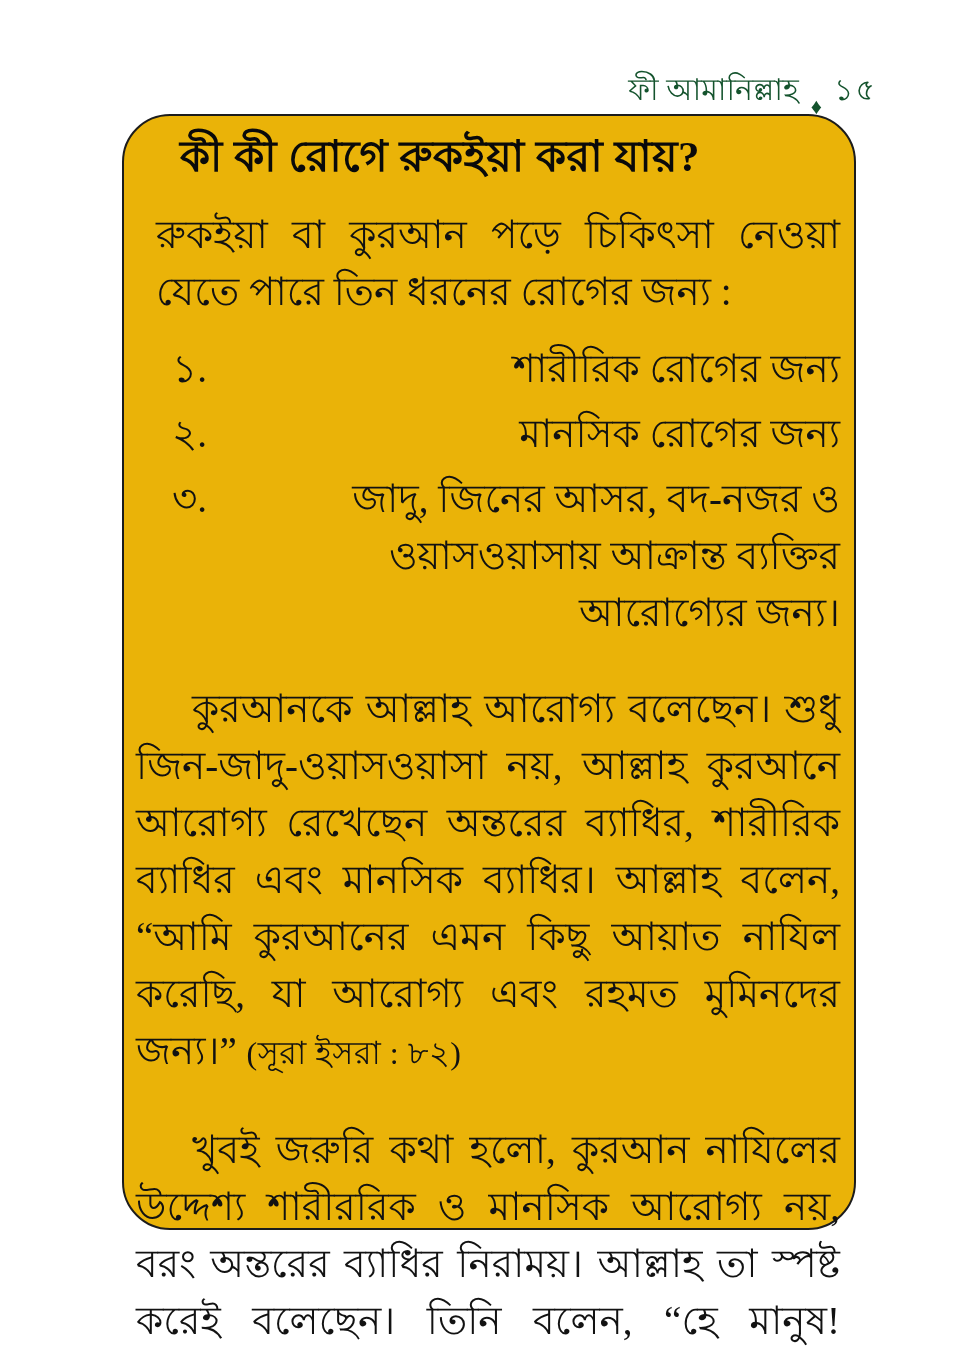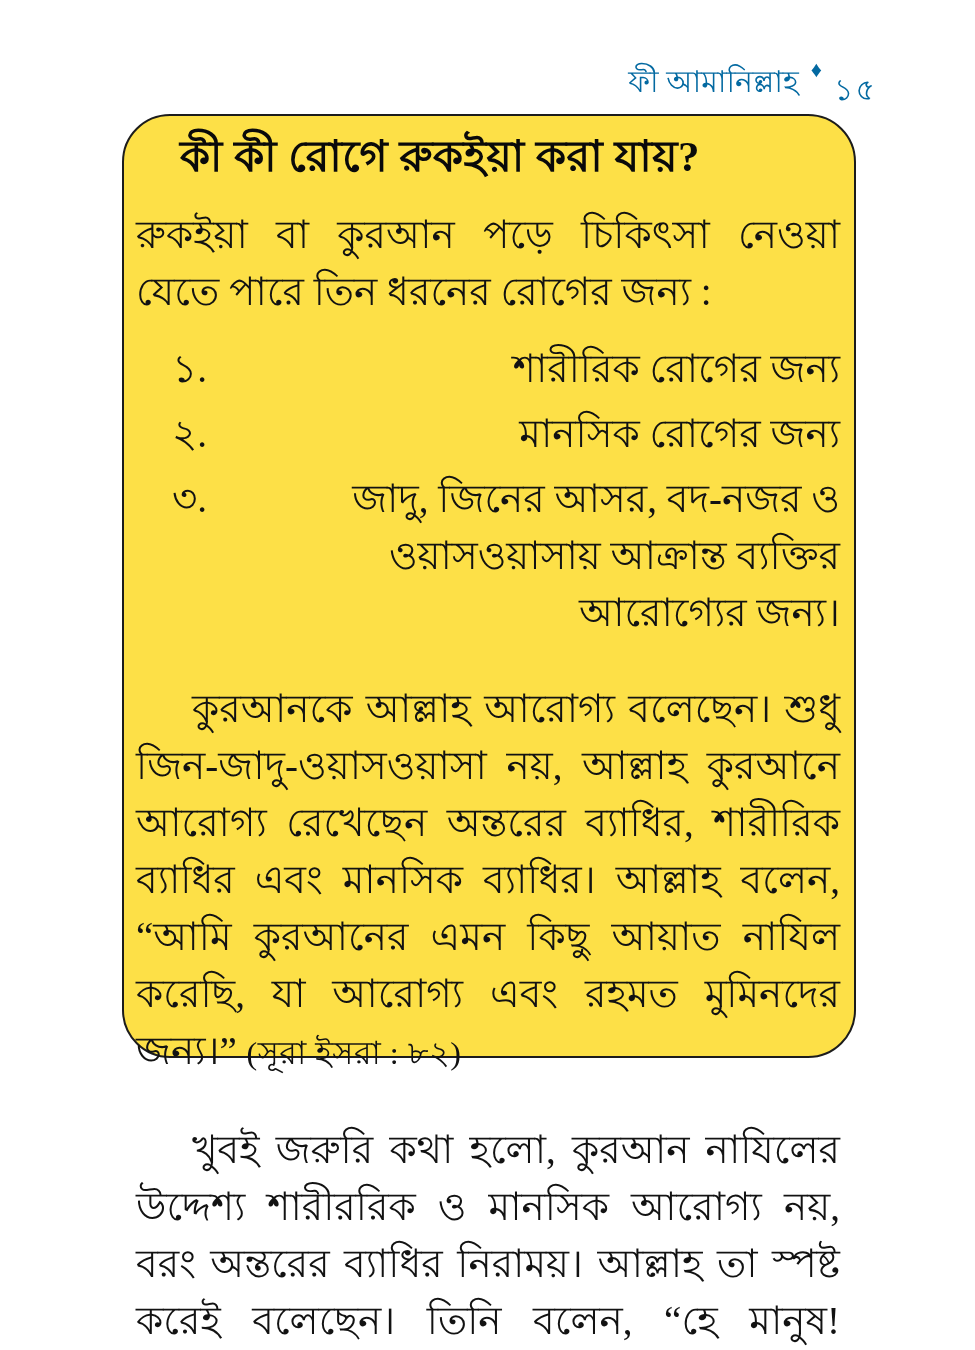--- a/index.html
+++ b/index.html
@@ -12,56 +12,57 @@
   }
   .page {
     position: relative;
     width: 975px; height: 1350px;
     background: #ffffff;
   }
   .running-head {
     position: absolute;
     top: 58px; right: 98px;
     font-size: 30px;
-    color: #0369a1;
+    color: #14532d;
     display: flex;
-    align-items: flex-start;
+    align-items: flex-end;
     gap: 12px;
     white-space: nowrap;
   }
   .running-head .diamond {
     font-size: 22px;
     line-height: 1;
     position: relative;
     top: 1px;
   }
   .running-head .pageno { letter-spacing: 2px; margin-top: 8px; }
   .content-box {
     position: absolute;
     left: 122px; top: 114px;
-    width: 734px; height: 944px;
+    width: 734px; height: 1116px;
     border: 2px solid #1c1c1c;
     border-radius: 48px;
     padding: 14px 14px 10px 12px;
-    background: #fde047;
+    background: #eab308;
   }
   .box-title {
     font-weight: bold;
     font-size: 43px;
     line-height: 1.25;
     padding-left: 44px;
     color: #0a0a0a;
     letter-spacing: 0.5px;
   }
   .intro {
     margin-top: 22px;
     font-size: 39px;
     line-height: 57px;
     text-align: justify;
     color: #121212;
+    margin-left: 20px;
   }
   .disease-list {
     margin-top: 20px;
     padding-left: 36px;
     list-style: none;
   }
   .disease-list .item {
     display: flex;
     font-size: 39px;
     line-height: 57px;

